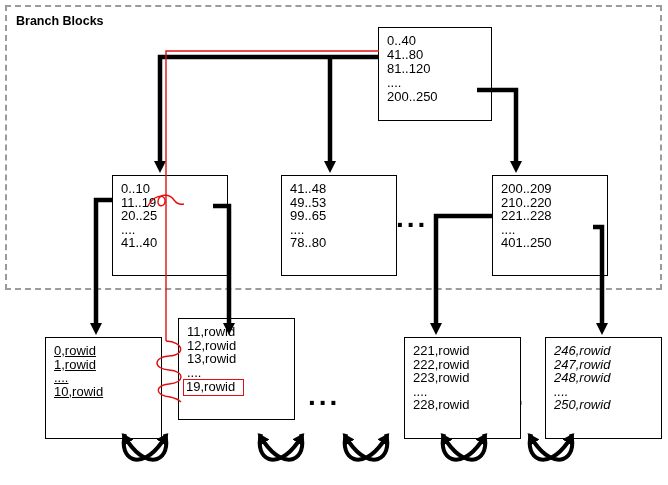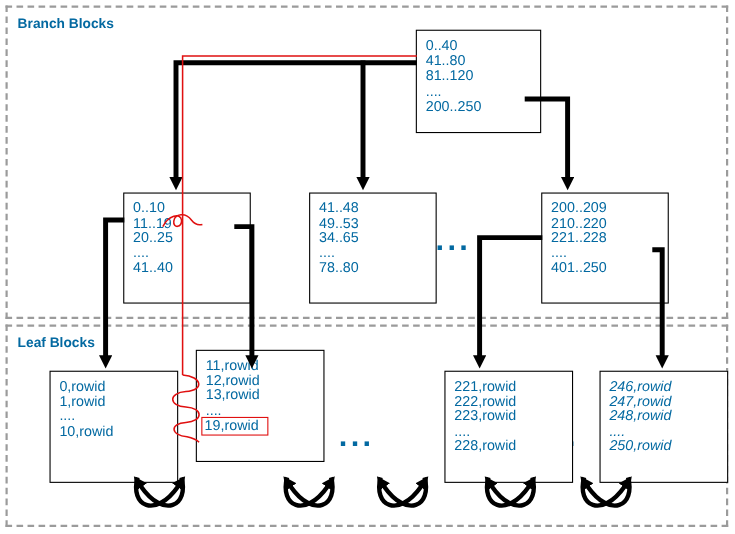--- a/index.html
+++ b/index.html
@@ -1,36 +1,36 @@
 <!DOCTYPE html>
 <html><head>
 <meta charset="utf-8">
 <style>
   html,body { margin:0; padding:0; background:#fff; }
   .stage {
     position:relative; width:668px; height:485px; background:#ffffff;
-    font-family:"Liberation Sans","DejaVu Sans",sans-serif; color:#0369a1;
+    font-family:"Liberation Sans","DejaVu Sans",sans-serif; color:#000000;
     overflow:hidden;
   }
   .region { position:absolute; border:2px dashed #9b9b9b; background:transparent; }
   .region-branch { left:5px; top:5px; width:653px; height:281px; }
   .region-leaf   { left:5px; top:295px; width:653px; height:180px; }
   .region-label  { position:absolute; left:9px; top:7px; font-size:12.5px; font-weight:bold; }
 
   .node {
     position:absolute; background:#fff; border:1.8px solid #000;
     padding:6px 4px 0 8px; font-size:13px; line-height:13.5px;
     display:flex; flex-direction:column; align-items:flex-start; z-index:2;
   }
   .node .row { white-space:nowrap; }
   .node-root { left:378px; top:27px;  width:100px; height:86px; line-height:14px; }
   .node-bl   { left:112px; top:175px; width:102px; height:93px; }
   .node-bm   { left:281px; top:175px; width:102px; height:93px; }
   .node-br   { left:492px; top:175px; width:102px; height:93px; }
-  .node-l1   { left:45px;  top:337px; width:103px; height:94px; }
+  .node-l1   { left:45px;  top:337px; width:103px; height:94px;text-decoration:underline; }
   .node-l2   { left:178px; top:318px; width:103px; height:94px; }
   .node-l3   { left:388px; top:337px; width:103px; height:94px;margin-left:16px; }
   .node-l4   { left:545px; top:337px; width:103px; height:94px;font-style:italic; }
 
   .hl { border:1.5px solid #e01010; padding:0 8px 1px 2px; margin-left:-4px;text-align:center; }
 
   .ellipsis {
     position:absolute; font-size:28px; font-weight:bold; letter-spacing:3px;
     line-height:28px; z-index:1;
   }
@@ -41,44 +41,41 @@
   .overlay { position:absolute; left:0; top:0; z-index:3; pointer-events:none; }
 </style>
 </head>
 <body>
 
 <div class="stage">
 
   <div class="region region-branch">
     <div class="region-label">Branch Blocks</div>
   </div>
-  <div class="region region-leaf">
-    <div class="region-label">Leaf Blocks</div>
-  </div>
 
   <div class="node node-root">
     <div class="row">0..40</div>
     <div class="row">41..80</div>
     <div class="row">81..120</div>
     <div class="row">....</div>
     <div class="row">200..250</div>
   </div>
 
   <div class="node node-bl">
     <div class="row">0..10</div>
     <div class="row">11..19</div>
     <div class="row">20..25</div>
     <div class="row">....</div>
     <div class="row">41..40</div>
   </div>
 
   <div class="node node-bm">
     <div class="row">41..48</div>
     <div class="row">49..53</div>
-    <div class="row">34..65</div>
+    <div class="row">99..65</div>
     <div class="row">....</div>
     <div class="row">78..80</div>
   </div>
 
   <div class="node node-br">
     <div class="row">200..209</div>
     <div class="row">210..220</div>
     <div class="row">221..228</div>
     <div class="row">....</div>
     <div class="row">401..250</div>

